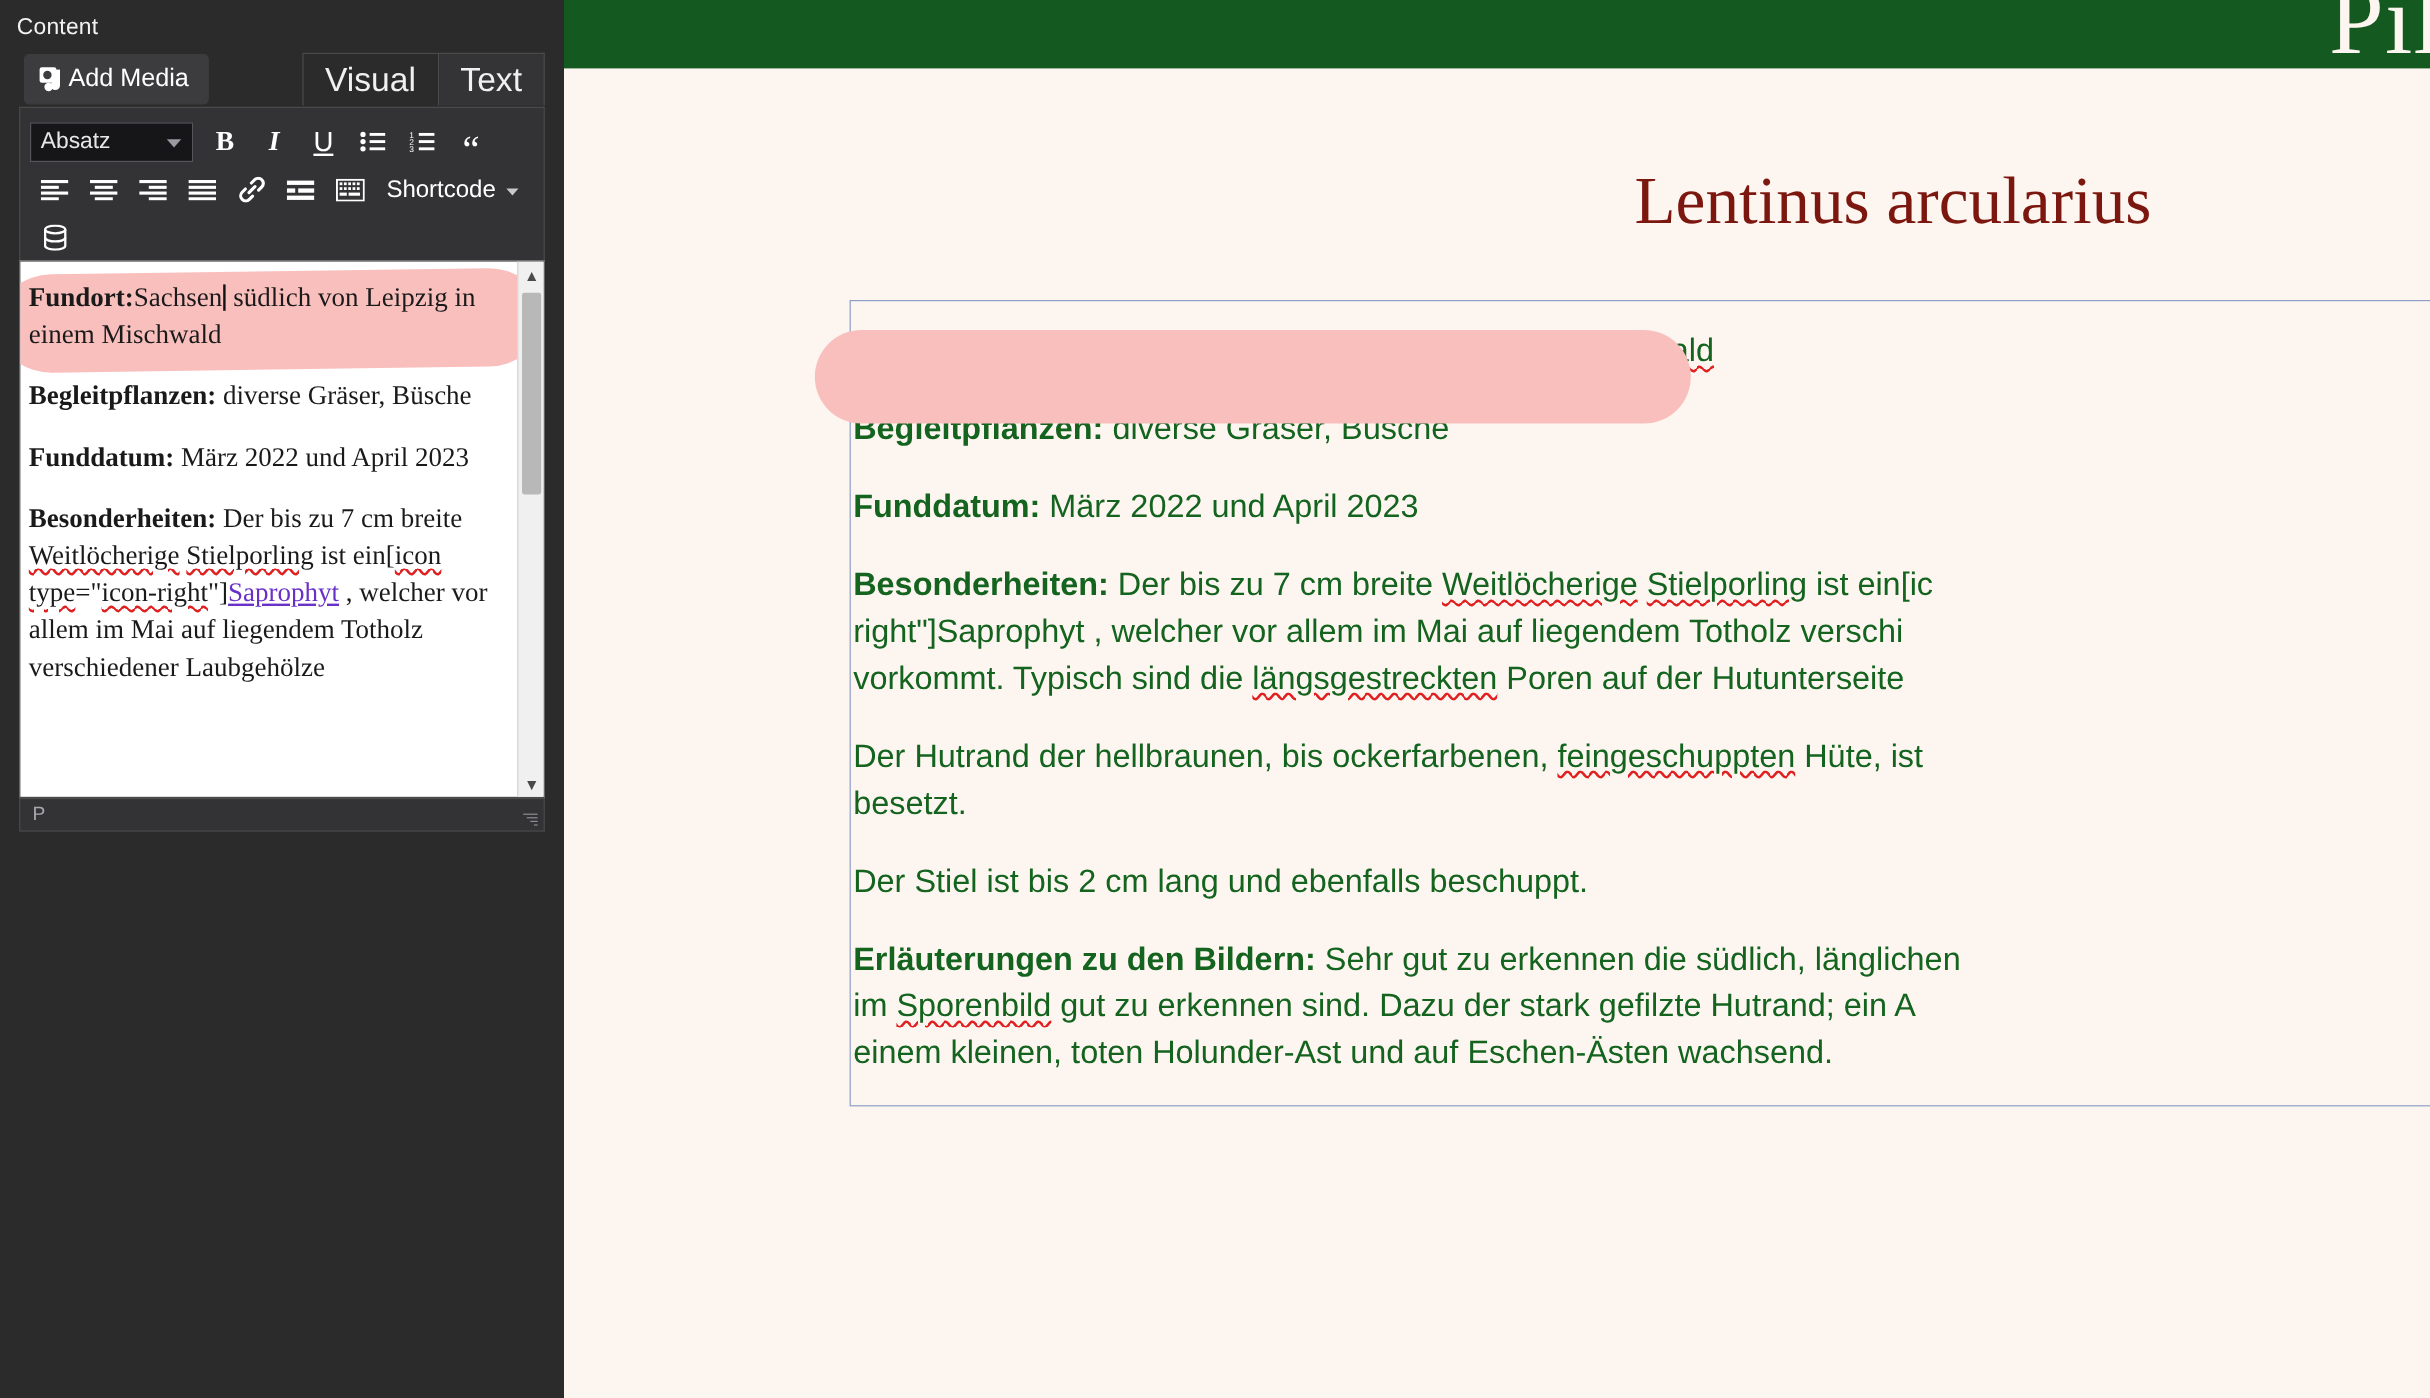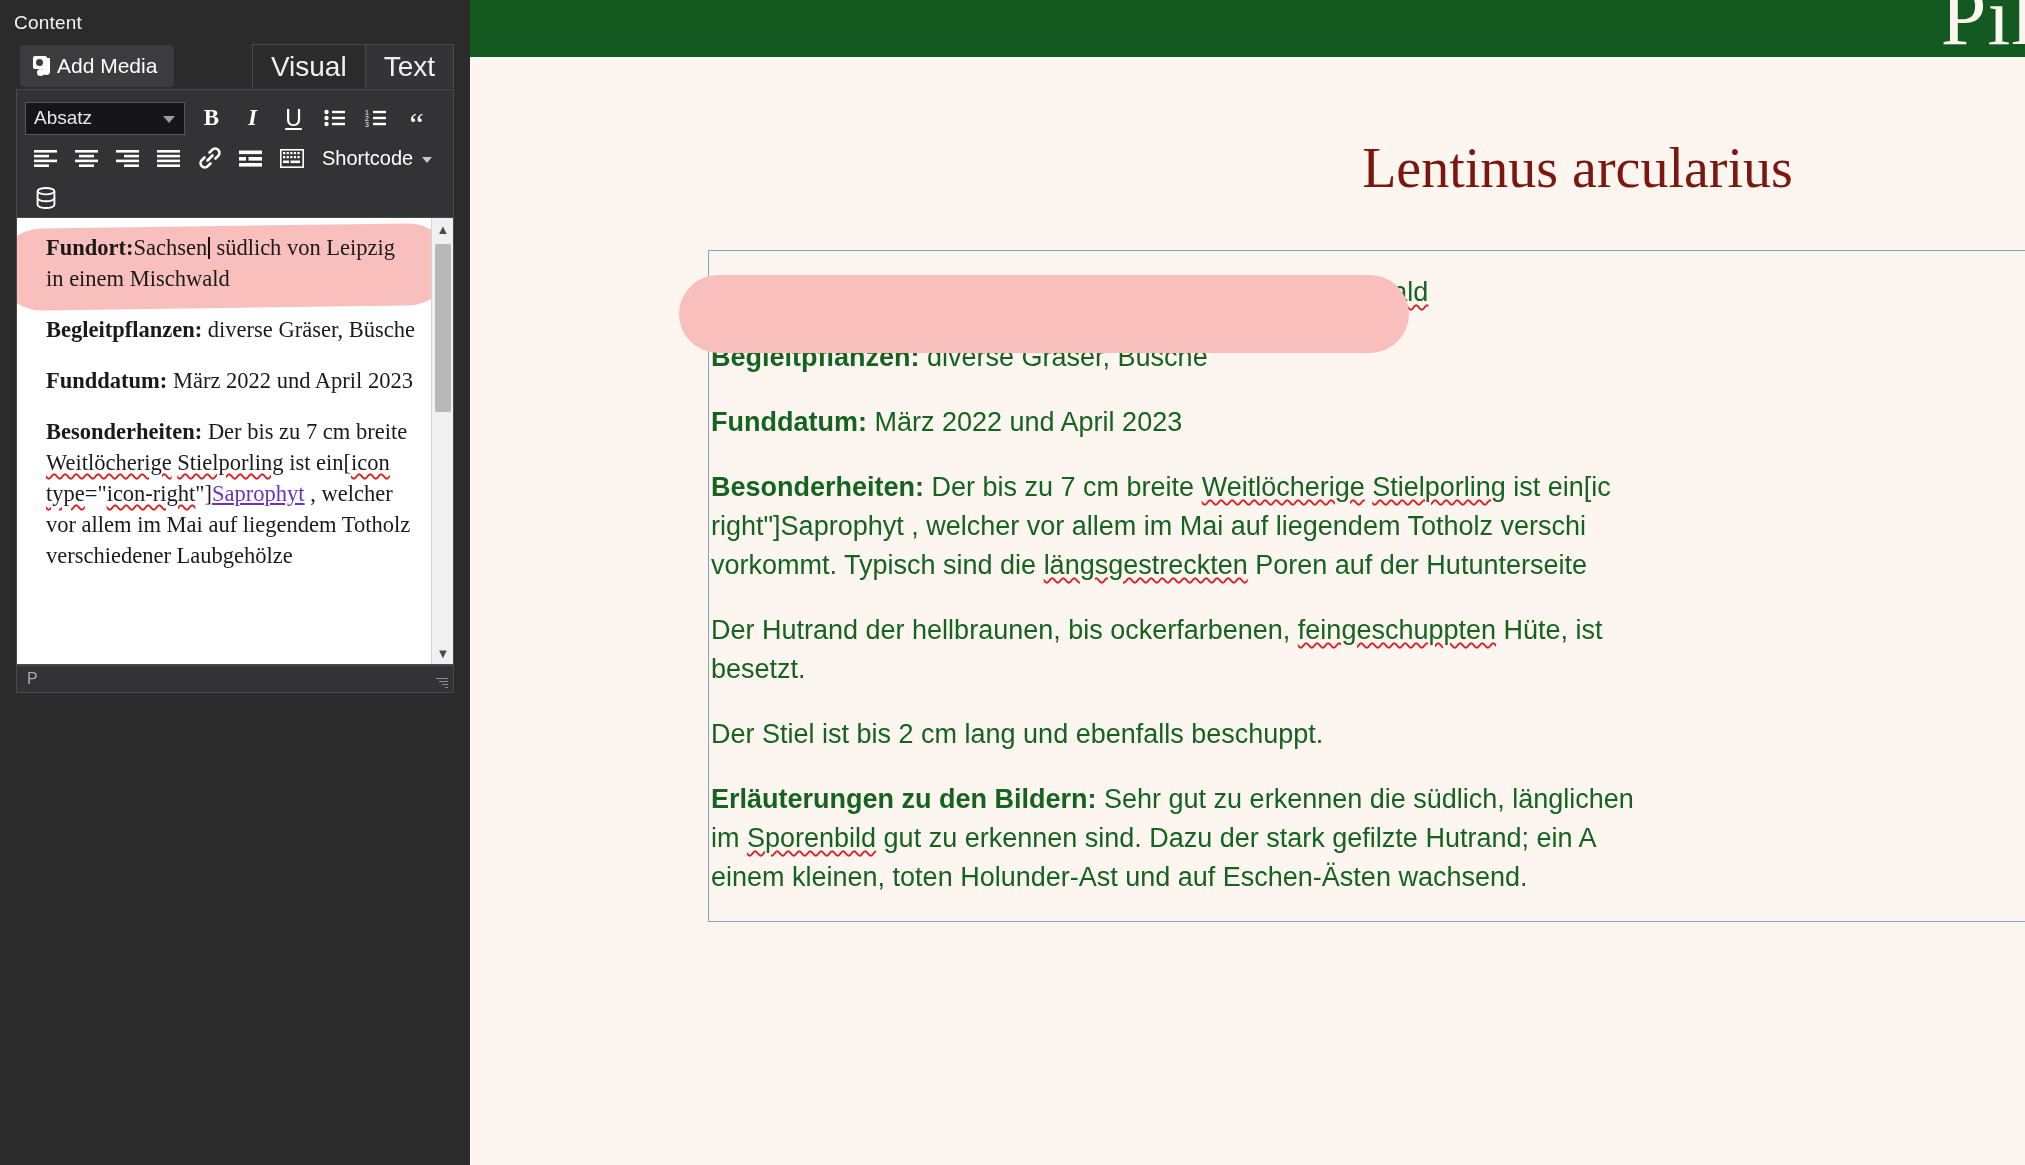--- a/index.html
+++ b/index.html
@@ -58,21 +58,21 @@
   .tab + .tab { border-left: none; }
   .tab.active { background: #2b2b2b; }
 
   .tinymce-toolbar {
     position: absolute; left: 16px; top: 89px; width: 438px; height: 128px;
     background: #333335; border: 1px solid #4a4a4a; border-bottom: none;
     padding: 8px 8px 0 8px;
   }
   .tb-row { display: flex; align-items: center; height: 40px; }
   .style-select {
-    width: 160px; height: 33px; background: #161618; border: 1px solid #55565a;
+    width: 136px; height: 33px; background: #161618; border: 1px solid #55565a;
     color: #e7e7e7; font-size: 19px; display: flex; align-items: center;
     padding: 0 8px; position: relative; cursor: pointer; margin-right: 6px;
   }
   .style-select .caret {
     position: absolute; right: 9px; top: 13px;
     border-left: 6px solid transparent; border-right: 6px solid transparent;
     border-top: 7px solid #9a9ba0;
   }
   .tbtn {
     width: 41px; height: 38px; display: flex; align-items: center; justify-content: center;
@@ -89,21 +89,21 @@
   }
 
   
   .editor-body {
     position: absolute; left: 16px; top: 217px; width: 438px; height: 448px;
     background: #ffffff; border: 1px solid #4a4a4a;
     overflow: hidden;
   }
   .editor-inner {
     position: absolute; left: 0; top: 0; right: 22px; bottom: 0;
-    padding: 14px 14px 0 29px;
+    padding: 14px 14px 0 7px;
     font-family: "Liberation Serif", serif;
     font-size: 22.5px; line-height: 31px; color: #1a1a1a;
   }
   .editor-inner p { margin: 0 0 20px 0; }
   .editor-inner b { font-weight: bold; }
   .hl-blob {
     position: absolute; left: -16px; top: 8px; width: 448px; height: 82px;
     background: #f9bfbd; border-radius: 42px / 34px;
     transform: rotate(-0.8deg);
   }

